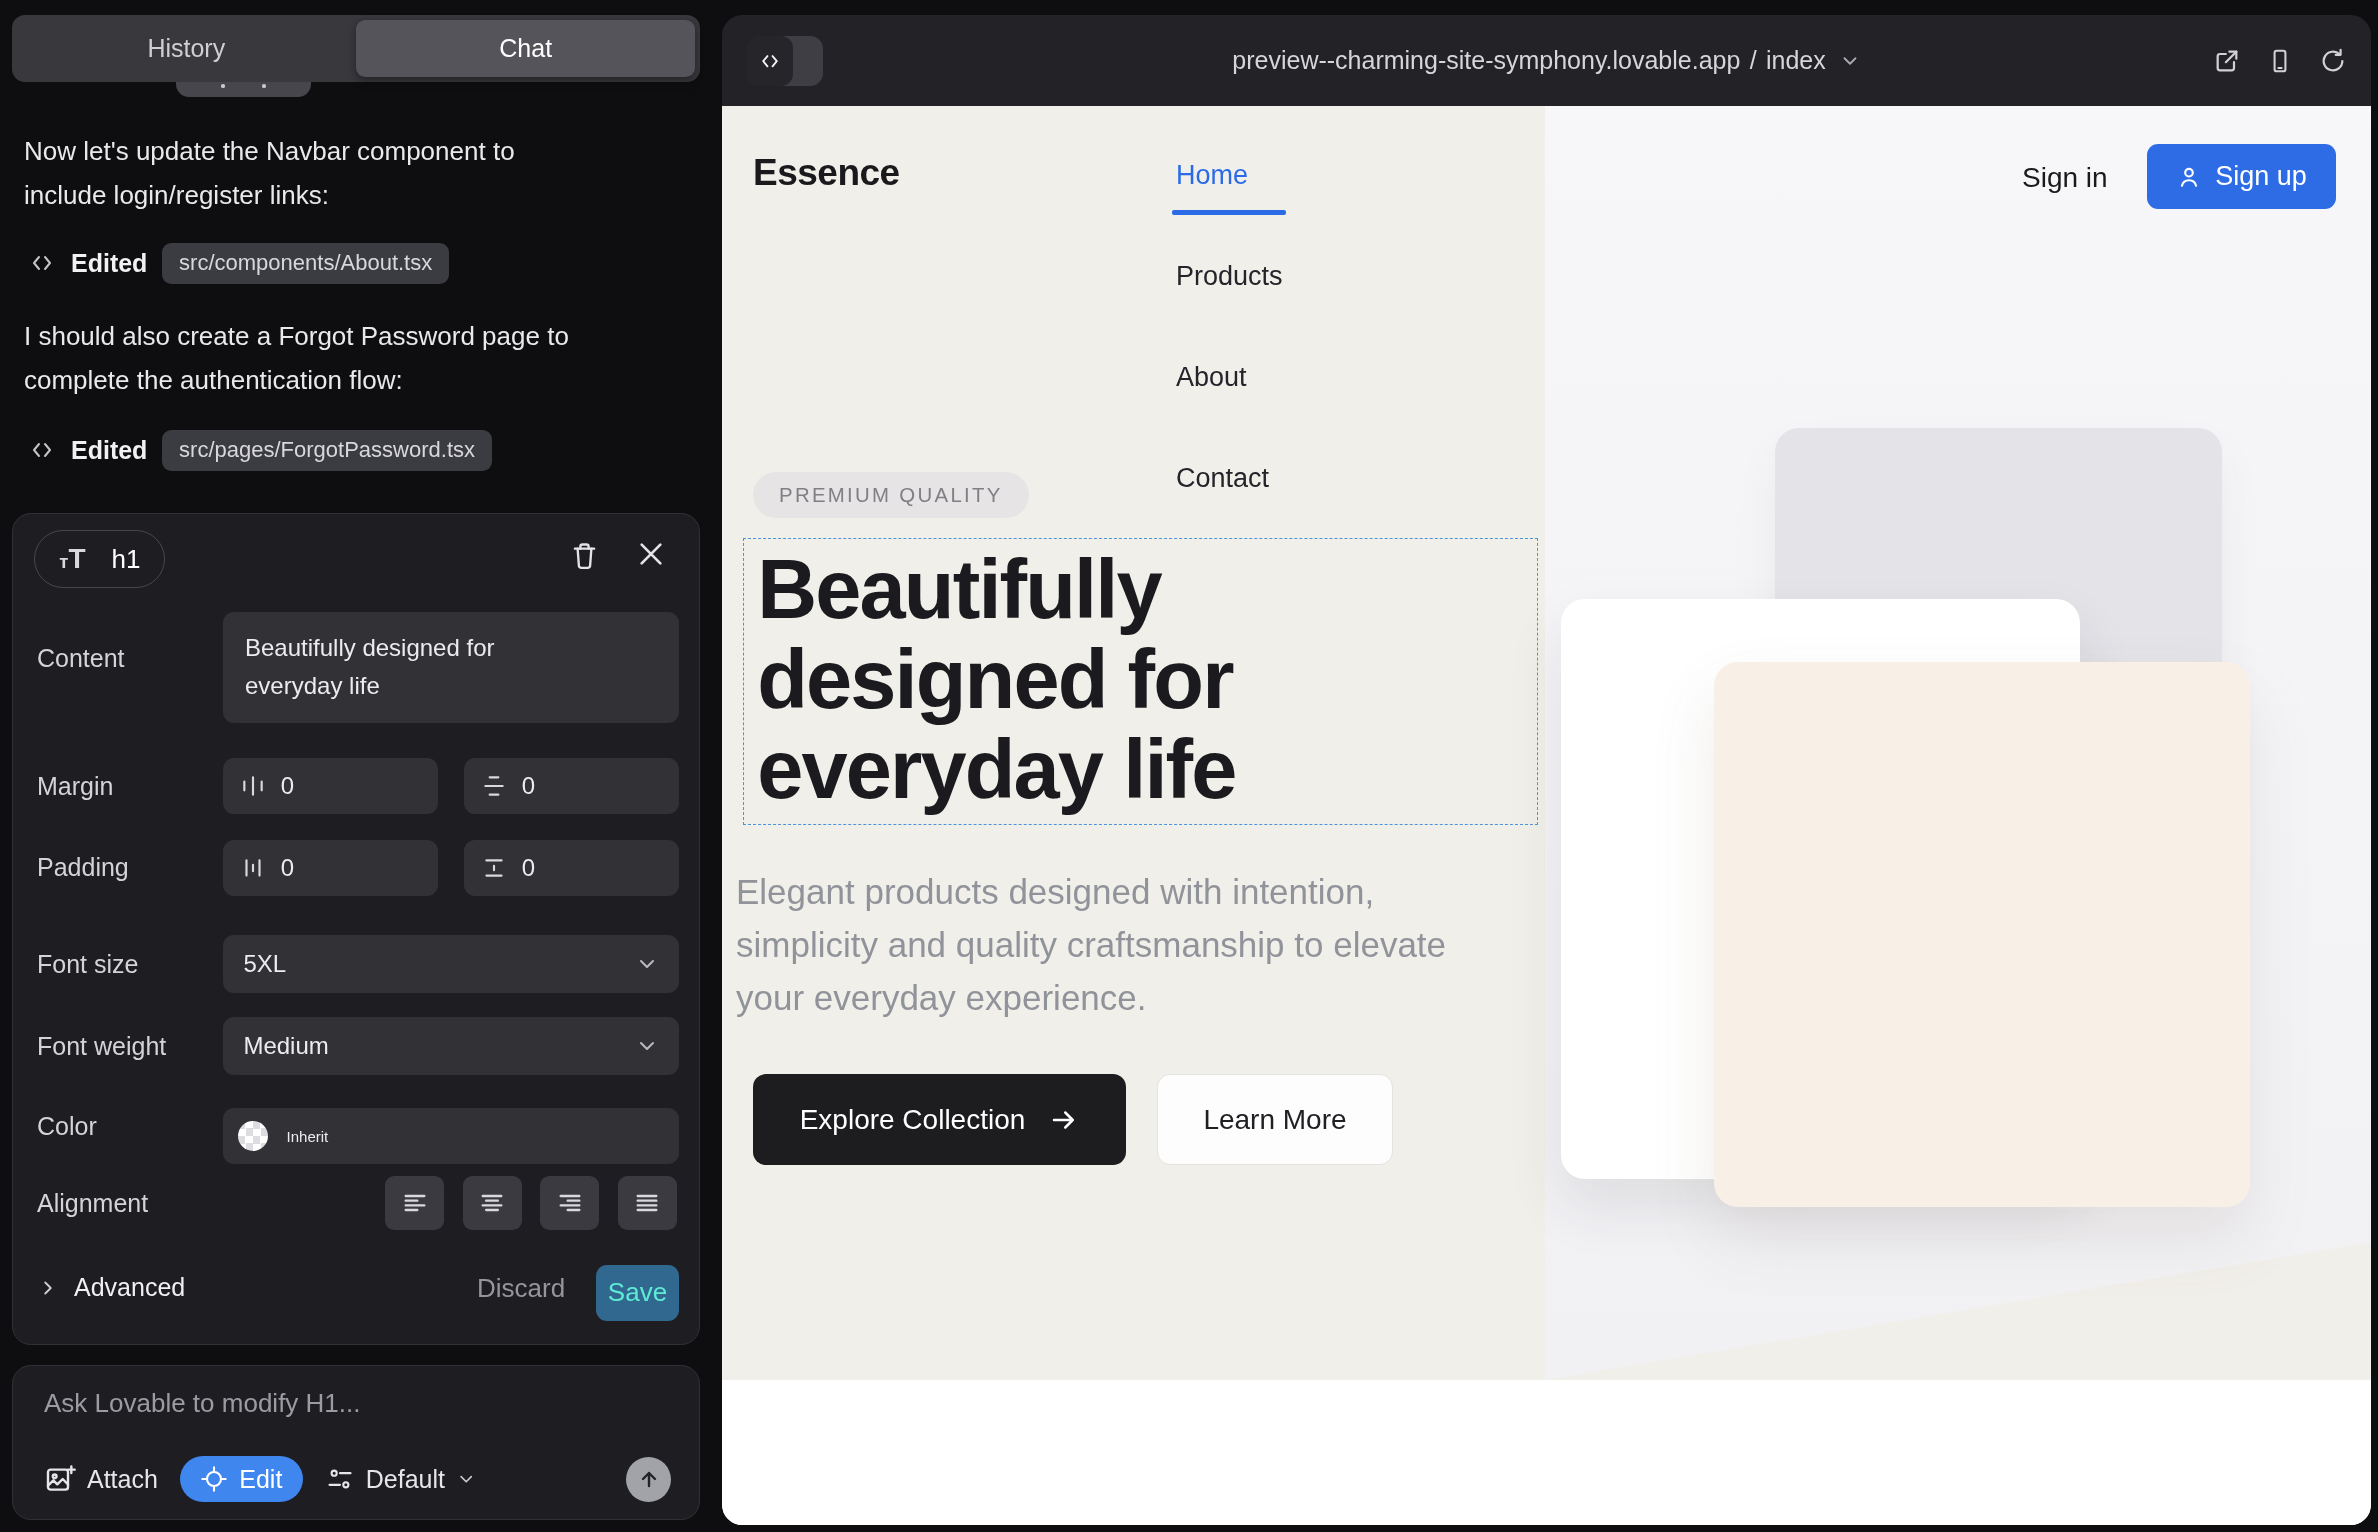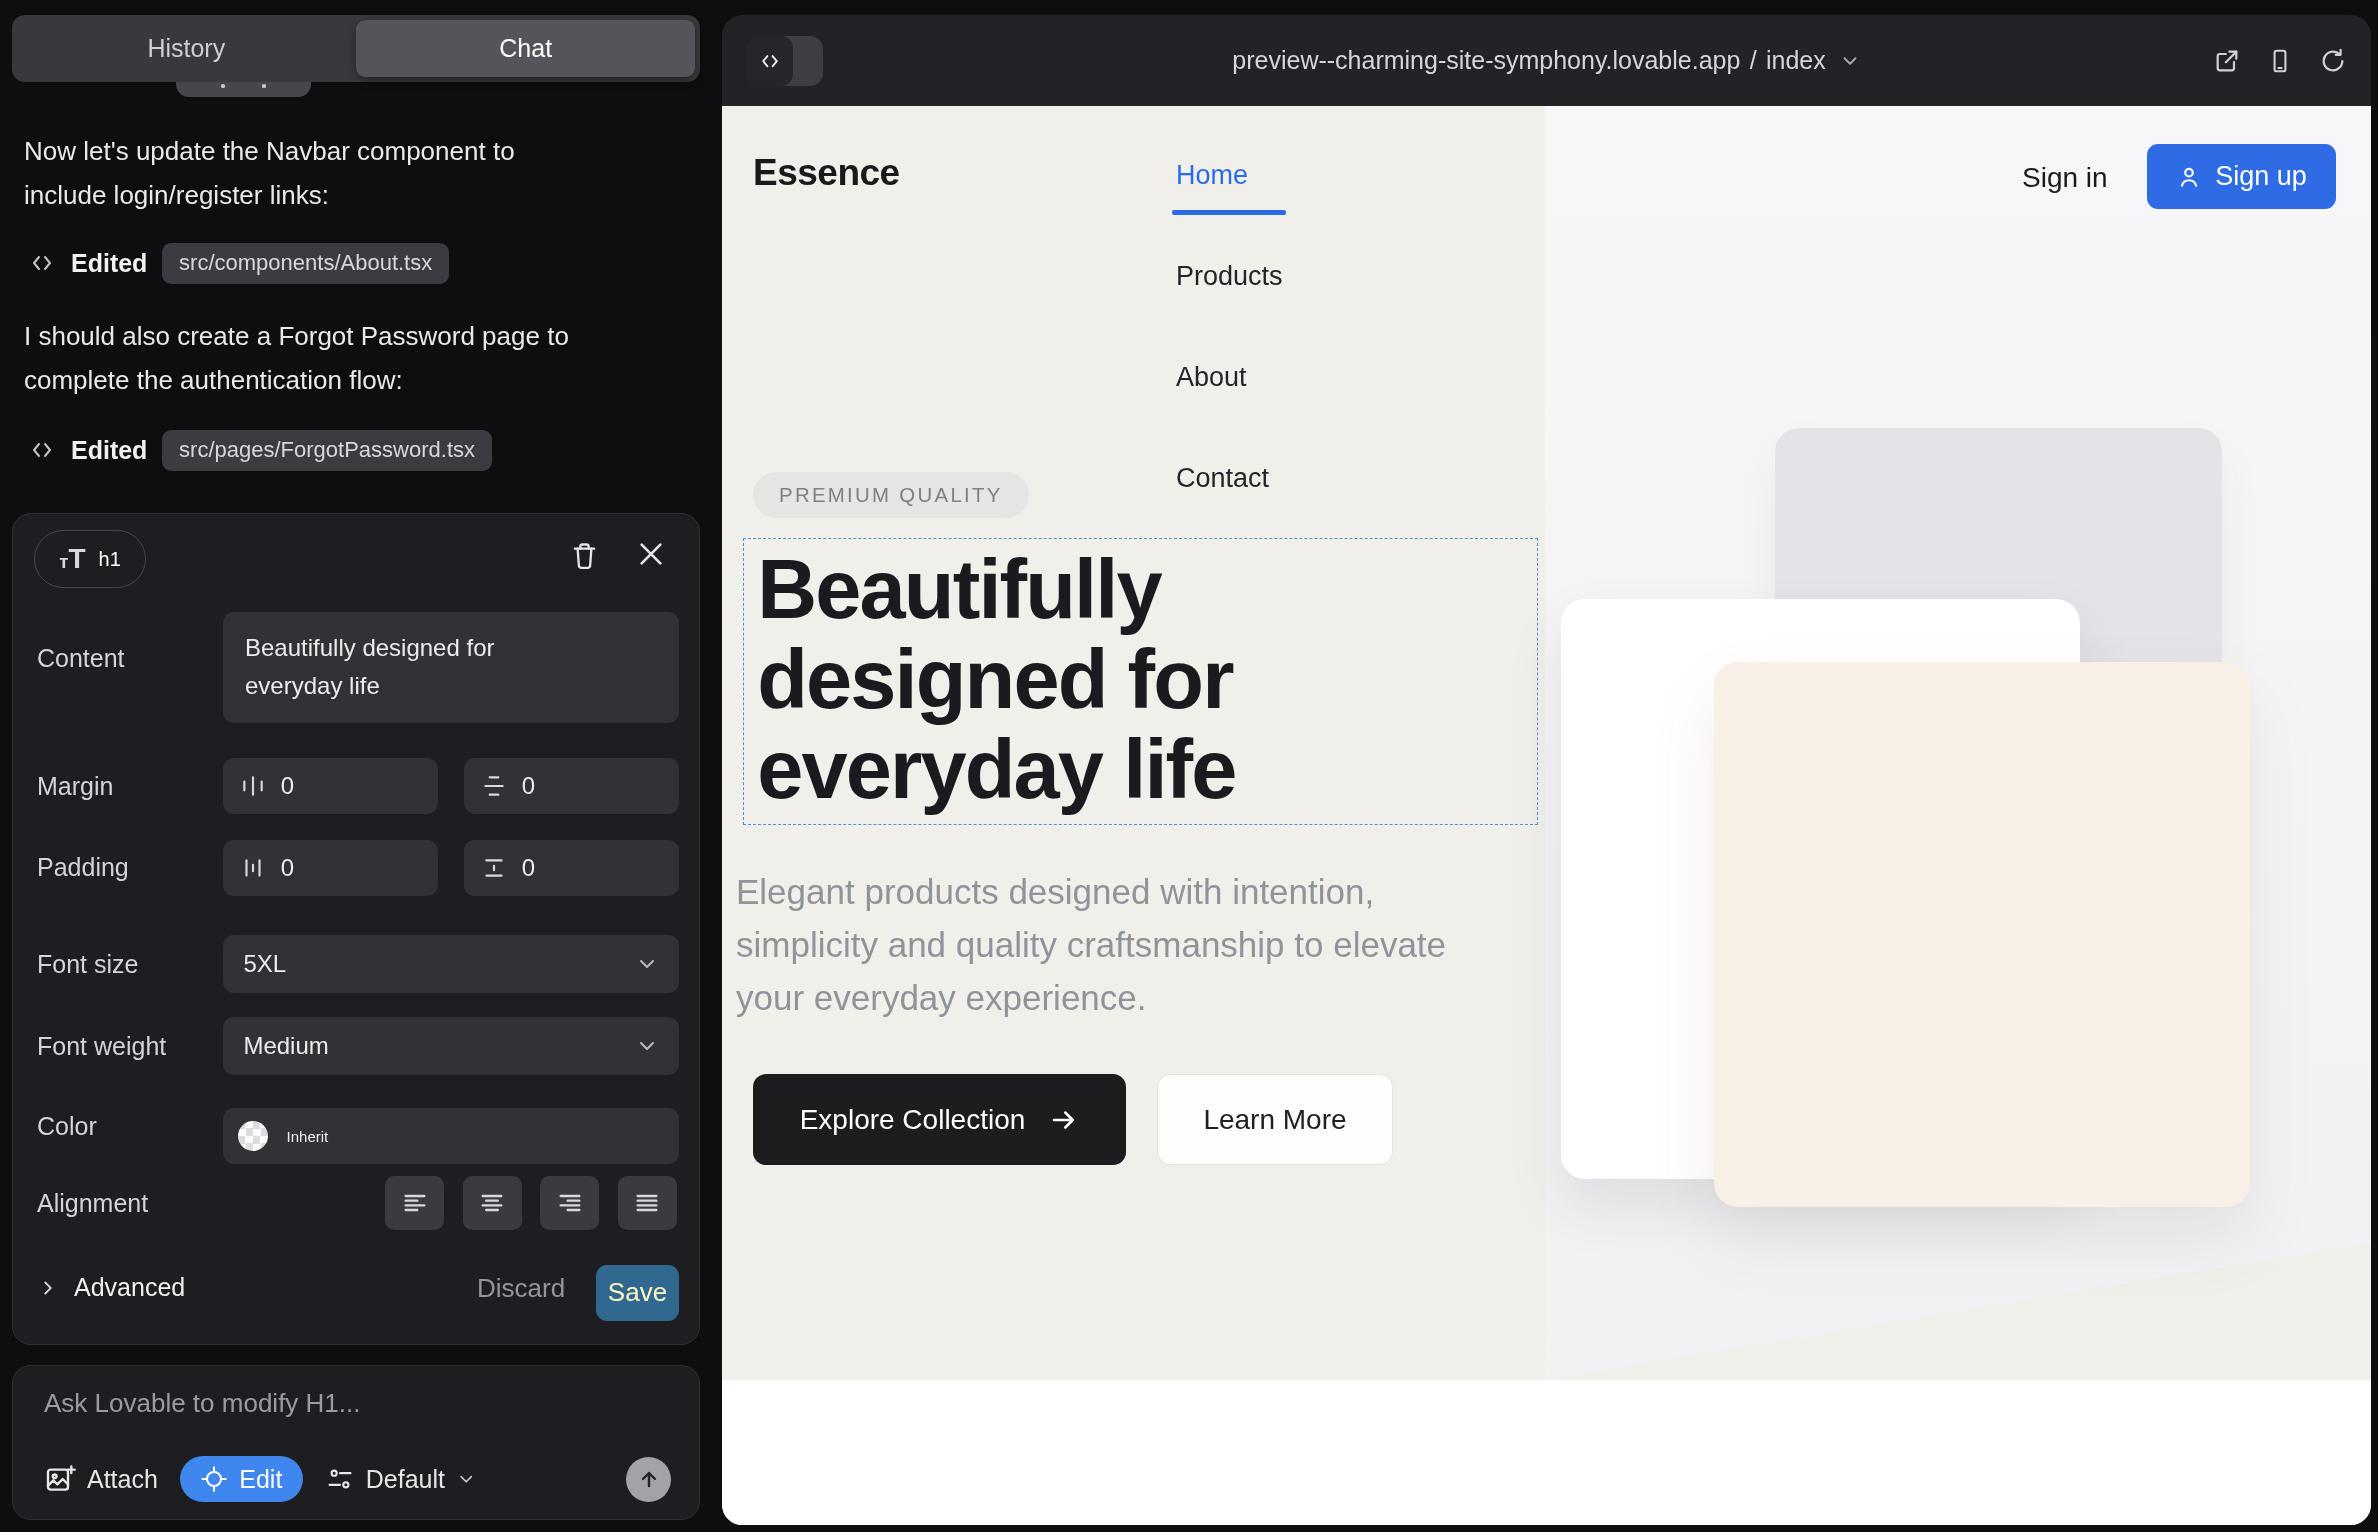--- a/index.html
+++ b/index.html
@@ -27,21 +27,21 @@
   .code-icon { color:#c4c4c9; }
   .edited-label { font-weight:700; font-size:25px; color:#f1f1f3; }
   .file-chip { background:#3b3b42; border-radius:9.3px; padding:7.4px 16.7px; font-size:22px; color:#d8d8dc; white-space:nowrap; cursor:pointer; }
 
   
   .editor-card { position:absolute; left:12px; top:513px; width:688px; height:832px; background:#1e1e22; border:0.9px solid #303036; border-radius:18.6px; }
   .tag-pill { position:absolute; left:21.3px; top:16px; height:58px; border:0.9px solid #46464c; border-radius:927px; display:inline-flex; align-items:center; gap:13px; padding:0 24px; color:#fff; }
   .t-icon { color:#d9d9dd; display:flex; align-items:baseline; }
   .t-icon .t-sm { font-size:18.6px; font-weight:600; }
   .t-icon .t-lg { font-size:28px; font-weight:600; }
-  .tag-pill .tag-name { font-size:20px; color:#ffffff; }
+  .tag-pill .tag-name { font-size:26px; color:#ffffff;margin-left:13px; }
   .icon-btn { position:absolute; top:24px; color:#e4e4e8; cursor:pointer; background:none; border:none; }
   .trash-btn { right:98px; }
   .close-btn { right:32px; }
 
   .fld-label { position:absolute; left:24px; font-size:25px; color:#d4d4d8; }
   .ctrl { position:absolute; left:210px; width:456px; background:#313136; border-radius:11px; color:#ececef; }
 
   .content-box { top:98px; height:111px; padding:16.7px 22px; font-size:24px; line-height:38px; cursor:text; }
   .content-box span { display:block; width:306px; }
 
@@ -59,21 +59,21 @@
   .color-field { top:585px; height:56px; display:flex; align-items:center; gap:18.6px; padding:0 15px; cursor:pointer;margin-top:9px; }
   .swatch { width:30px; height:30px; border-radius:50%; background:conic-gradient(#ffffff 0 25%, #dcdce1 0 50%, #ffffff 0 75%, #dcdce1 0) 0 0/15px 15px; flex:none; }
 
   .align-group { position:absolute; top:662px; left:372px; display:flex; gap:18.6px; }
   .align-btn { width:59px; height:54px; background:#3a3a40; border-radius:9.3px; border:none; display:flex; align-items:center; justify-content:center; color:#d9d9dd; cursor:pointer; }
 
   .editor-footer { position:absolute; left:0; right:0; top:748px; height:61px; }
   .advanced { position:absolute; left:24px; top:11px; display:flex; align-items:center; gap:15px; font-size:25px; color:#f0f0f2; cursor:pointer; }
   .advanced .chev-r { color:#cfcfd3; }
   .discard-btn { position:absolute; left:464px; top:11px; font-size:26px; color:#95959c; background:none; border:none; cursor:pointer; }
-  .save-btn { position:absolute; left:583px; top:2.8px; width:83px; height:56px; background:#31688f; border:none; border-radius:11px; font-size:26px; color:#fef9c3; cursor:pointer; }
+  .save-btn { position:absolute; left:583px; top:2.8px; width:83px; height:56px; background:#31688f; border:none; border-radius:11px; font-size:26px; color:#5eead4; cursor:pointer; }
 
   
   .composer { position:absolute; left:12px; top:1365px; width:688px; height:155px; background:#1e1e22; border:0.9px solid #303036; border-radius:18.6px; }
   .composer textarea { position:absolute; left:31px; top:22px; width:612px; height:45px; background:transparent; border:none; resize:none; outline:none; font-family:"Liberation Sans",sans-serif; font-size:26px; color:#e9e9eb; }
   .composer textarea::placeholder { color:#9b9ba2; }
   .composer-row { position:absolute; left:31px; right:28px; top:89px; height:48px; display:flex; align-items:center; gap:22px; }
   .comp-btn { display:flex; align-items:center; gap:11px; font-size:25px; color:#e6e6e9; background:none; border:none; cursor:pointer; }
   .edit-pill { background:#3f86ef; border-radius:927px; height:46px; padding:0 20.4px; color:#ffffff; }
   .chev-sm { color:#c6c6cb; }
   .send-btn { margin-left:auto; width:45px; height:45px; border-radius:50%; background:#a2a3a8; border:none; display:flex; align-items:center; justify-content:center; color:#232327; cursor:pointer; }

